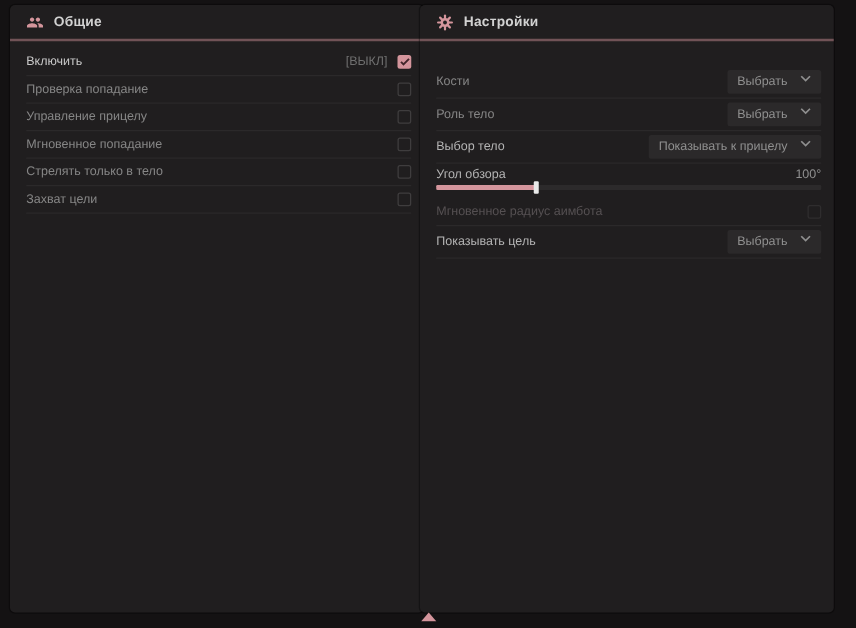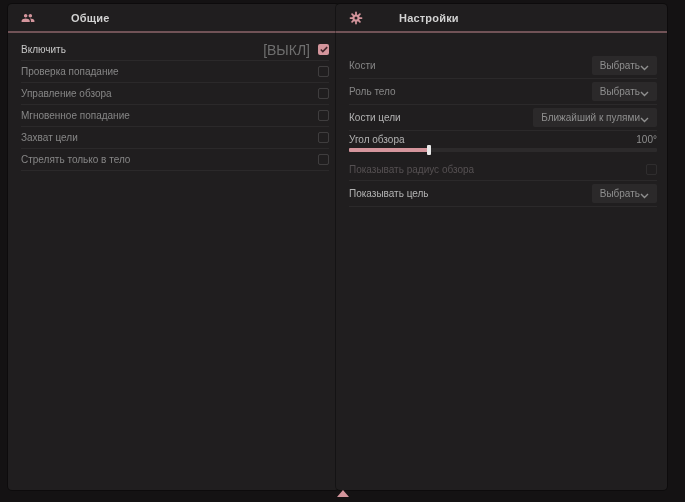--- a/index.html
+++ b/index.html
@@ -19,43 +19,43 @@
     position:absolute;top:4px;width:331px;height:486px;
     background:var(--panel-bg);border-radius:4px;
     box-shadow:0 0 0 1px rgba(0,0,0,0.35);
   }
   .panel-left{left:8px;}
   .panel-right{left:336px;}
   .panel-header{
     height:27px;display:flex;align-items:center;gap:8px;padding:0 13px;
   }
   .hdr-icon{display:flex;align-items:center;}
-  .hdr-title{font-size:11px;font-weight:bold;color:#d2d2d2;letter-spacing:.2px;margin-left:28px;}
+  .hdr-title{font-size:11px;font-weight:bold;color:#d2d2d2;letter-spacing:.2px;}
   .hdr-divider{height:2px;background:rgba(212,149,156,0.45);}
   .rows{padding:6px 10px 0 13px;}
   .rows-right{padding:20px 10px 0 13px;}
   .row{
     height:22px;display:flex;align-items:center;
     border-bottom:1px solid var(--row-line);
   }
   .row-select{height:26px;}
   .lbl{flex:1;font-size:10px;color:#868686;}
   .lbl.bright{color:#c8c8c8;}
   .lbl.mid{color:#b3b3b3;}
   .lbl.disabled{color:#555052;}
-  .hint{font-size:14px;color:#6f6f6f;margin-right:8px;}
+  .hint{font-size:10px;color:#6f6f6f;margin-right:8px;}
   .checkbox{
     width:11px;height:11px;border-radius:2px;flex:0 0 auto;
     border:1px solid rgba(255,255,255,0.14);
     display:flex;align-items:center;justify-content:center;cursor:pointer;
   }
   .checkbox.checked{background:var(--accent);border:none;}
   .checkbox.disabled{border-color:rgba(255,255,255,0.07);}
   .select{
-    display:flex;align-items:flex-end;cursor:pointer;
+    display:flex;align-items:flex-start;gap:10px;cursor:pointer;
     background:rgba(255,255,255,0.05);border-radius:2px;
     padding:4px 8px;font-size:10px;color:#8f8f8f;
   }
   .slider-row{height:28px;border-bottom:none;display:block;}
   .slider-top{display:flex;align-items:center;height:17px;gap:32px;}
   .slider-value{font-size:10px;color:#8f8f8f;}
   .track{
     position:relative;height:4px;border-radius:1px;
     background:rgba(255,255,255,0.055);cursor:pointer;
   }
@@ -95,36 +95,36 @@
         </svg>
       </span>
     </div>
 
     <div class="row">
       <span class="lbl">Проверка попадание</span>
       <span class="checkbox"></span>
     </div>
 
     <div class="row">
-      <span class="lbl">Управление обзора</span>
+      <span class="lbl">Управление прицелу</span>
       <span class="checkbox"></span>
     </div>
 
     <div class="row">
       <span class="lbl">Мгновенное попадание</span>
       <span class="checkbox"></span>
     </div>
 
     <div class="row">
+      <span class="lbl">Стрелять только в тело</span>
+      <span class="checkbox"></span>
+    </div>
+
+    <div class="row">
       <span class="lbl">Захват цели</span>
-      <span class="checkbox"></span>
-    </div>
-
-    <div class="row">
-      <span class="lbl">Стрелять только в тело</span>
       <span class="checkbox"></span>
     </div>
 
   </div>
 </section>
 
 <section class="panel panel-right">
   <header class="panel-header">
     <span class="hdr-icon">
       <svg width="14" height="14" viewBox="0 0 24 24">
@@ -157,42 +157,42 @@
       <span class="lbl">Роль тело</span>
       <span class="select">
         <span>Выбрать</span>
         <svg width="9" height="6" viewBox="0 0 9 6">
           <path d="M1 1l3.5 3.5L8 1" stroke="#8f8f8f" stroke-width="1.4" fill="none"></path>
         </svg>
       </span>
     </div>
 
     <div class="row row-select">
-      <span class="lbl mid">Кости цели</span>
-      <span class="select">
-        <span>Ближайший к пулями</span>
+      <span class="lbl mid">Выбор тело</span>
+      <span class="select">
+        <span>Показывать к прицелу</span>
         <svg width="9" height="6" viewBox="0 0 9 6">
           <path d="M1 1l3.5 3.5L8 1" stroke="#8f8f8f" stroke-width="1.4" fill="none"></path>
         </svg>
       </span>
     </div>
 
     <div class="row slider-row">
       <div class="slider-top">
         <span class="lbl mid">Угол обзора</span>
         <span class="slider-value">100°</span>
       </div>
       <div class="track">
         <div class="fill" style="width: 26%;"></div>
       </div>
     </div>
 
 
     <div class="row">
-      <span class="lbl disabled">Показывать радиус обзора</span>
+      <span class="lbl disabled">Мгновенное радиус аимбота</span>
       <span class="checkbox disabled"></span>
     </div>
 
     <div class="row row-select">
       <span class="lbl mid">Показывать цель</span>
       <span class="select">
         <span>Выбрать</span>
         <svg width="9" height="6" viewBox="0 0 9 6">
           <path d="M1 1l3.5 3.5L8 1" stroke="#8f8f8f" stroke-width="1.4" fill="none"></path>
         </svg>

